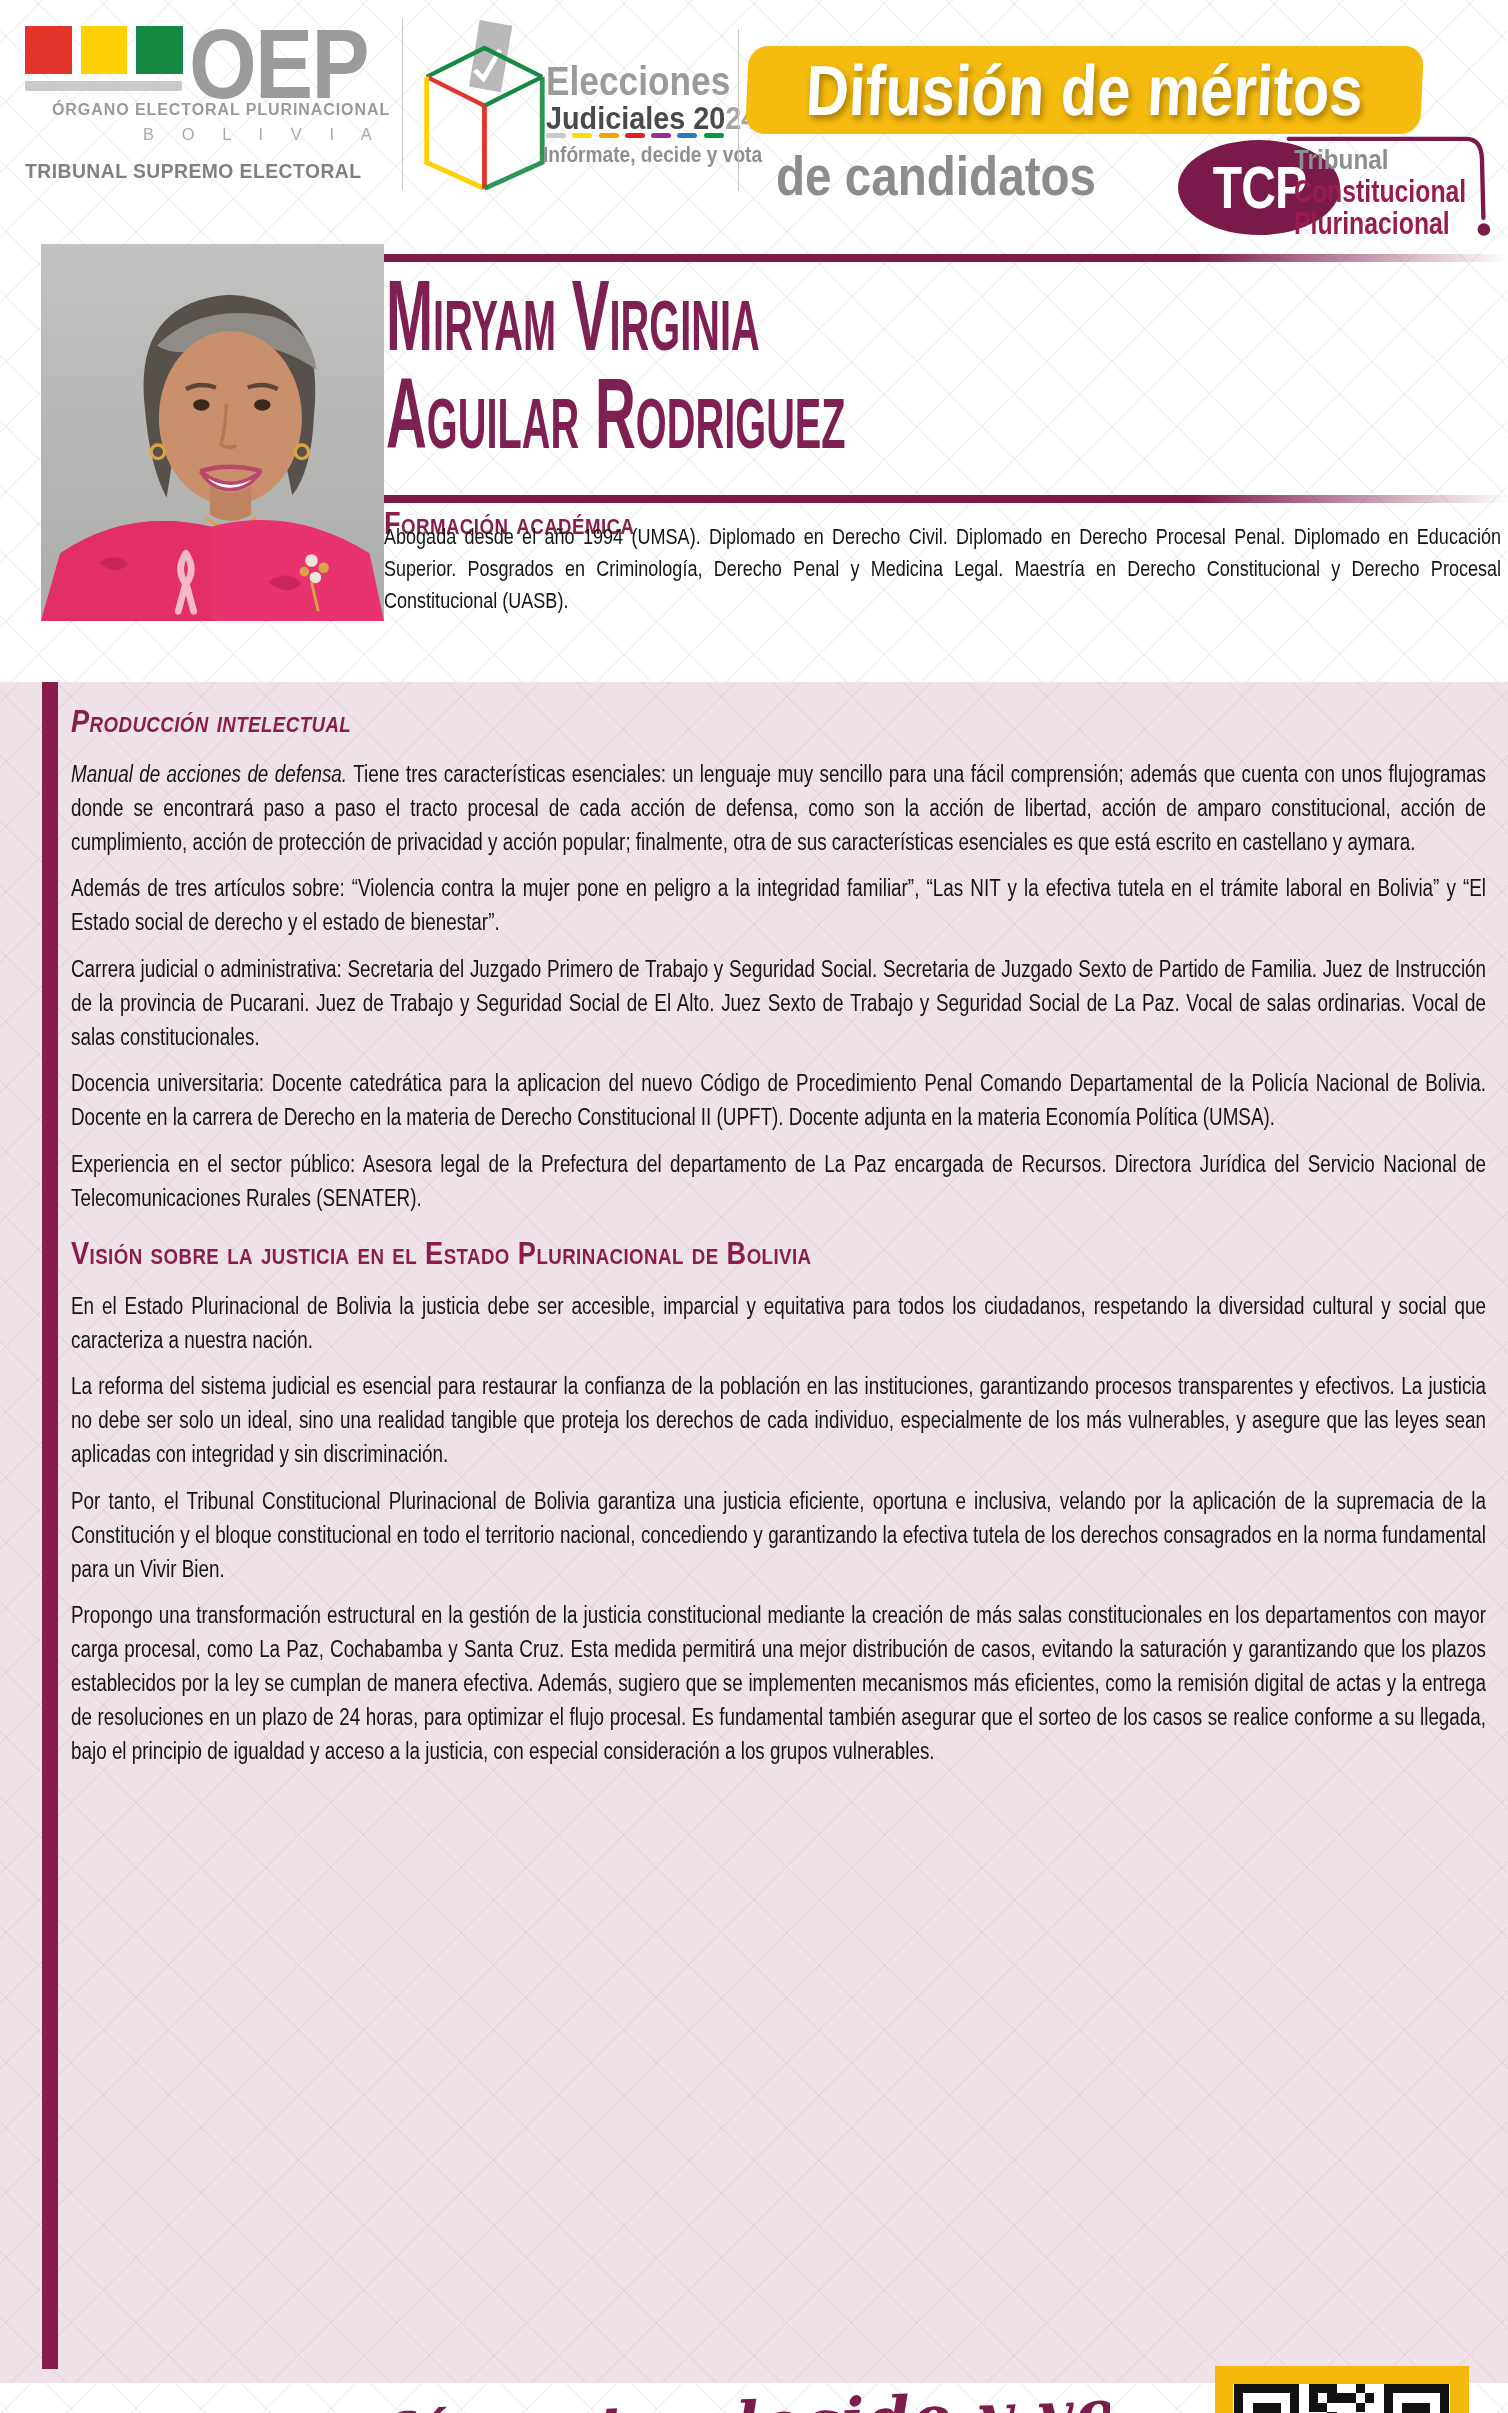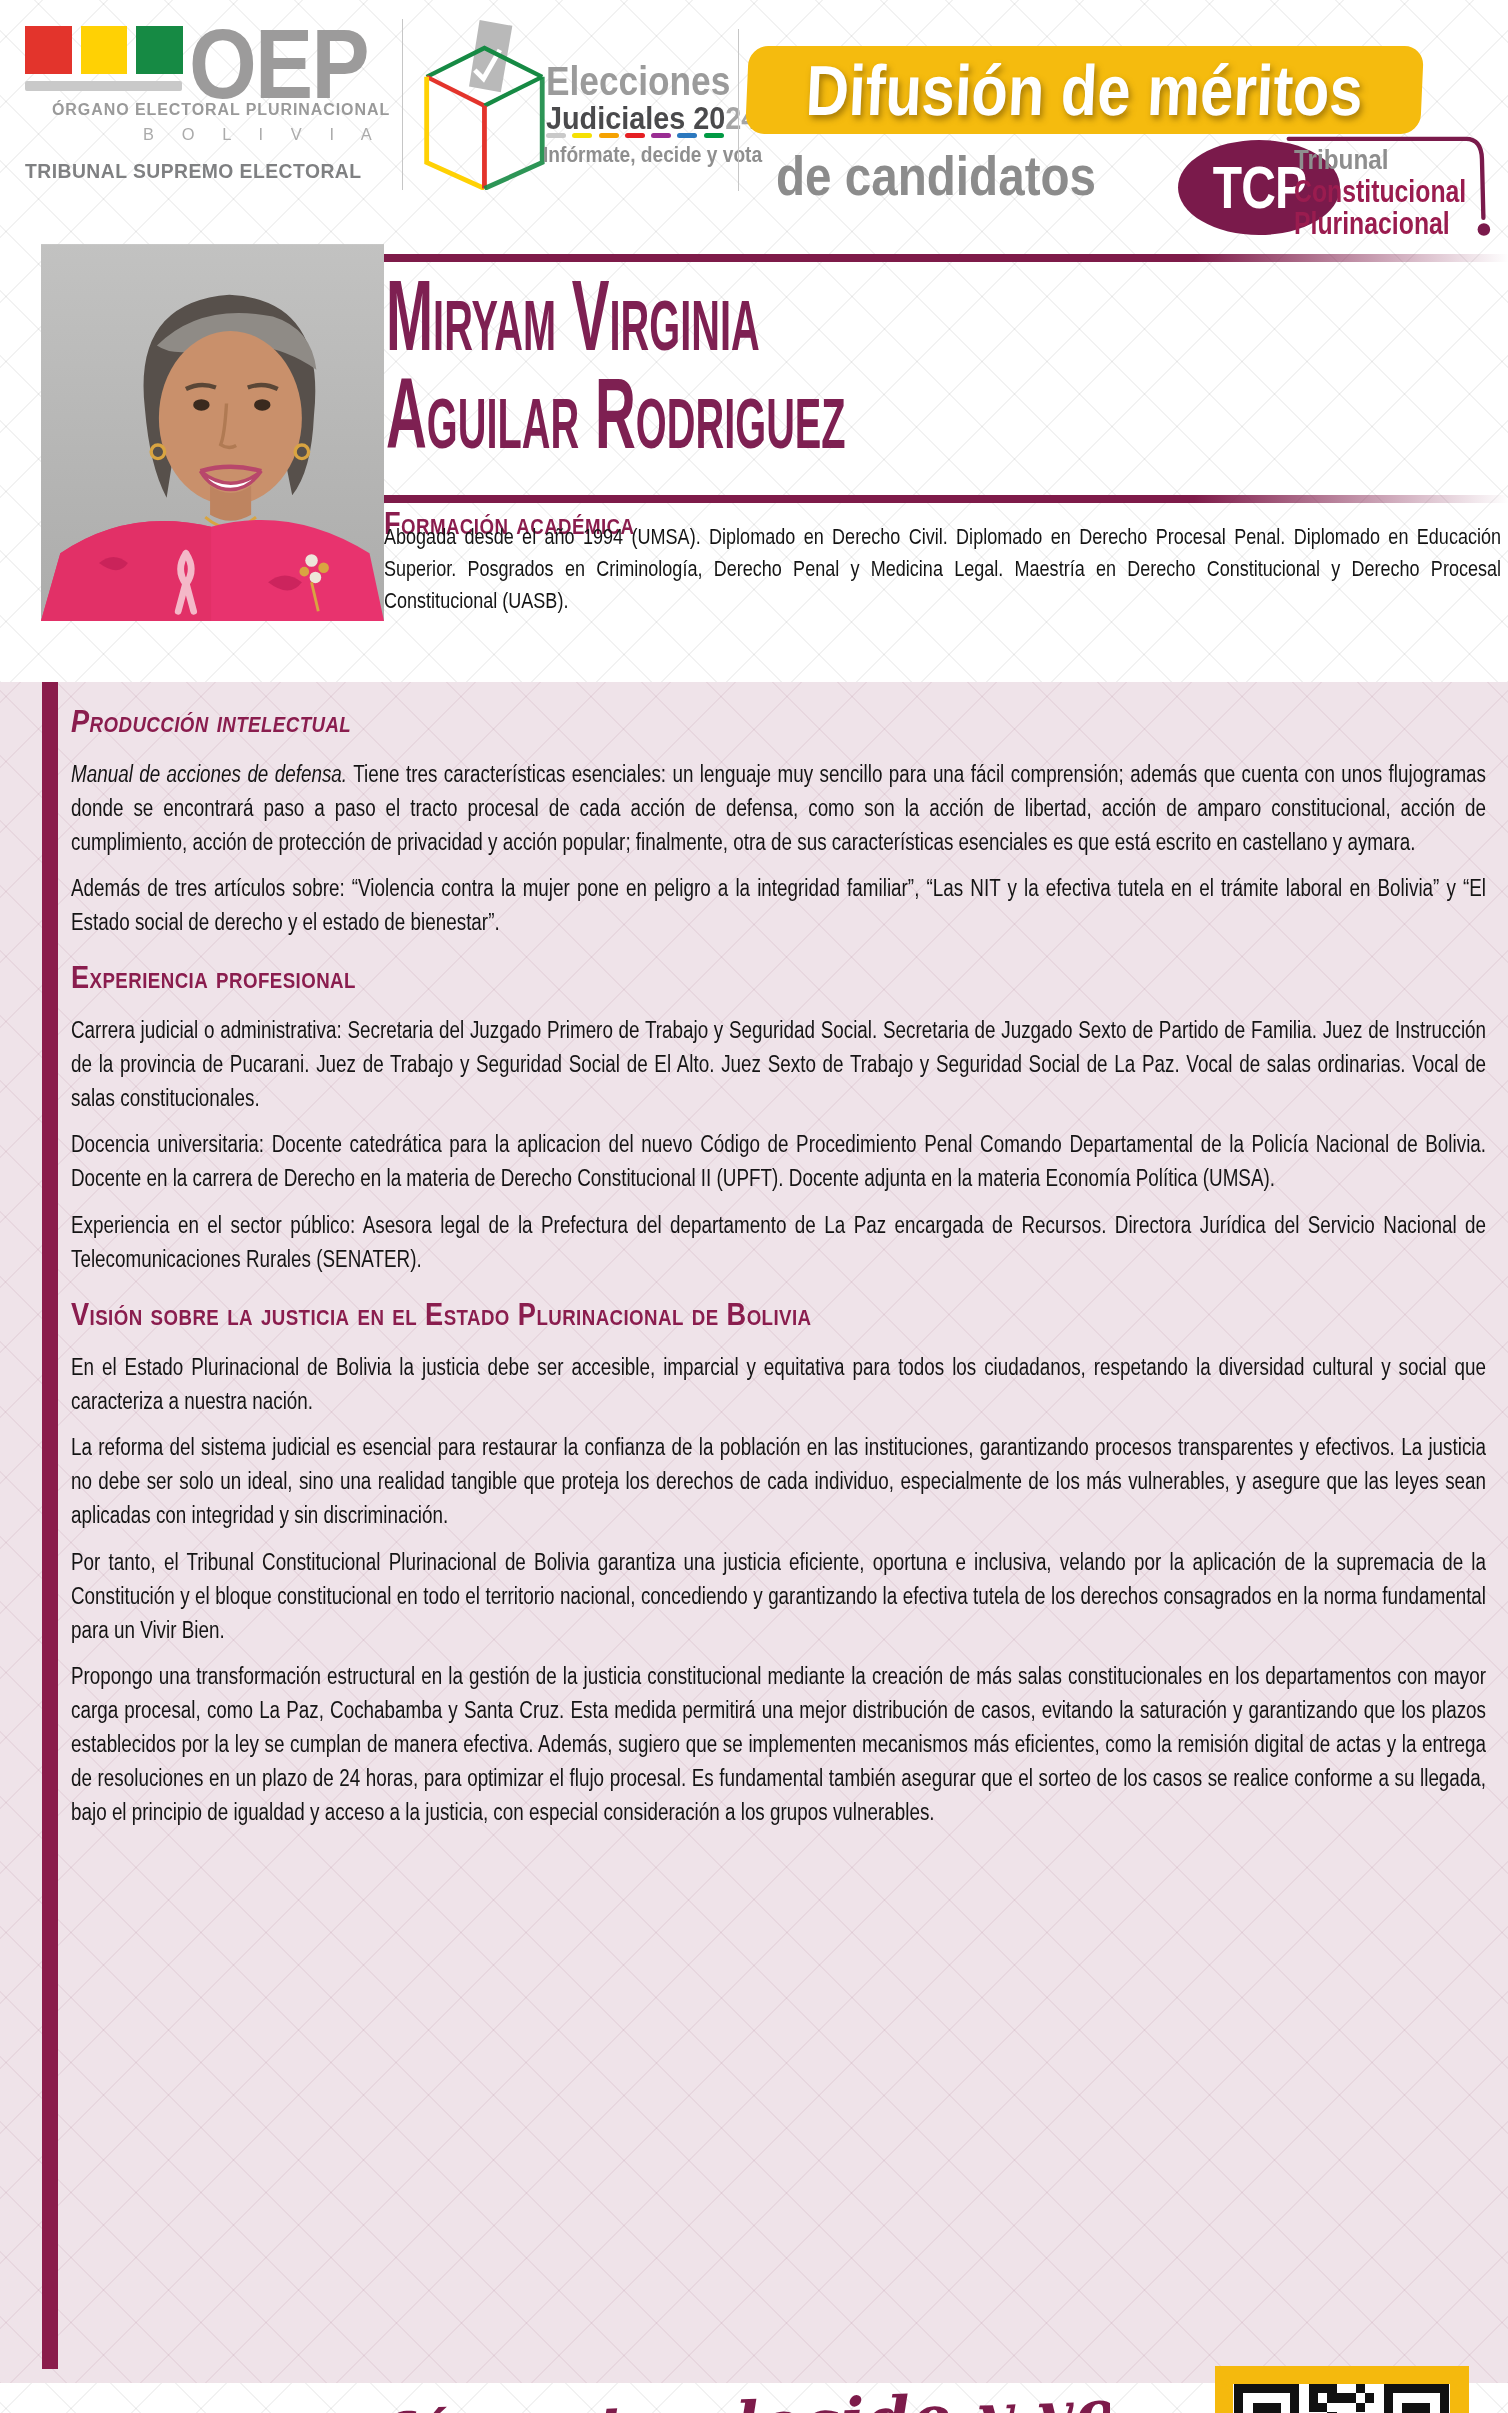--- a/index.html
+++ b/index.html
@@ -210,21 +210,20 @@
 
   <div class="sections">
 
     <section class="sec">
       <div class="h-wrap"><h2 class="sec-h">Producción intelectual</h2></div>
       <p class="body-p"><span class="ital">Manual de acciones de defensa.</span><span> Tiene tres características esenciales: un lenguaje muy sencillo para una fácil comprensión; además que cuenta con unos flujogramas donde se encontrará paso a paso el tracto procesal de cada acción de defensa, como son la acción de libertad, acción de amparo constitucional, acción de cumplimiento, acción de protección de privacidad y acción popular; finalmente, otra de sus características esenciales es que está escrito en castellano y aymara.</span></p>
       <p class="body-p">Además de tres artículos sobre: “Violencia contra la mujer pone en peligro a la integridad familiar”, “Las NIT y la efectiva tutela en el trámite laboral en Bolivia” y “El Estado social de derecho y el estado de bienestar”.</p>
     </section>
 
     <section class="sec">
-      <div class="h-wrap"><h2 class="sec-h">Experiencia profesional</h2></div>
       <p class="body-p">Carrera judicial o administrativa: Secretaria del Juzgado Primero de Trabajo y Seguridad Social. Secretaria de Juzgado Sexto de Partido de Familia. Juez de Instrucción de la provincia de Pucarani. Juez de Trabajo y Seguridad Social de El Alto. Juez Sexto de Trabajo y Seguridad Social de La Paz. Vocal de salas ordinarias. Vocal de salas constitucionales.</p>
       <p class="body-p">Docencia universitaria: Docente catedrática para la aplicacion del nuevo Código de Procedimiento Penal Comando Departamental de la Policía Nacional de Bolivia. Docente en la carrera de Derecho en la materia de Derecho Constitucional II (UPFT). Docente adjunta en la materia Economía Política (UMSA).</p>
       <p class="body-p">Experiencia en el sector público: Asesora legal de la Prefectura del departamento de La Paz encargada de Recursos. Directora Jurídica del Servicio Nacional de Telecomunicaciones Rurales (SENATER).</p>
     </section>
 
     <section class="sec">
       <div class="h-wrap"><h2 class="sec-h">Visión sobre la justicia en el Estado Plurinacional de Bolivia</h2></div>
       <p class="body-p">En el Estado Plurinacional de Bolivia la justicia debe ser accesible, imparcial y equitativa para todos los ciudadanos, respetando la diversidad cultural y social que caracteriza a nuestra nación.</p>
       <p class="body-p">La reforma del sistema judicial es esencial para restaurar la confianza de la población en las instituciones, garantizando procesos transparentes y efectivos. La justicia no debe ser solo un ideal, sino una realidad tangible que proteja los derechos de cada individuo, especialmente de los más vulnerables, y asegure que las leyes sean aplicadas con integridad y sin discriminación.</p>
       <p class="body-p">Por tanto, el Tribunal Constitucional Plurinacional de Bolivia garantiza una justicia eficiente, oportuna e inclusiva, velando por la aplicación de la supremacia de la Constitución y el bloque constitucional en todo el territorio nacional, concediendo y garantizando la efectiva tutela de los derechos consagrados en la norma fundamental para un Vivir Bien.</p>

